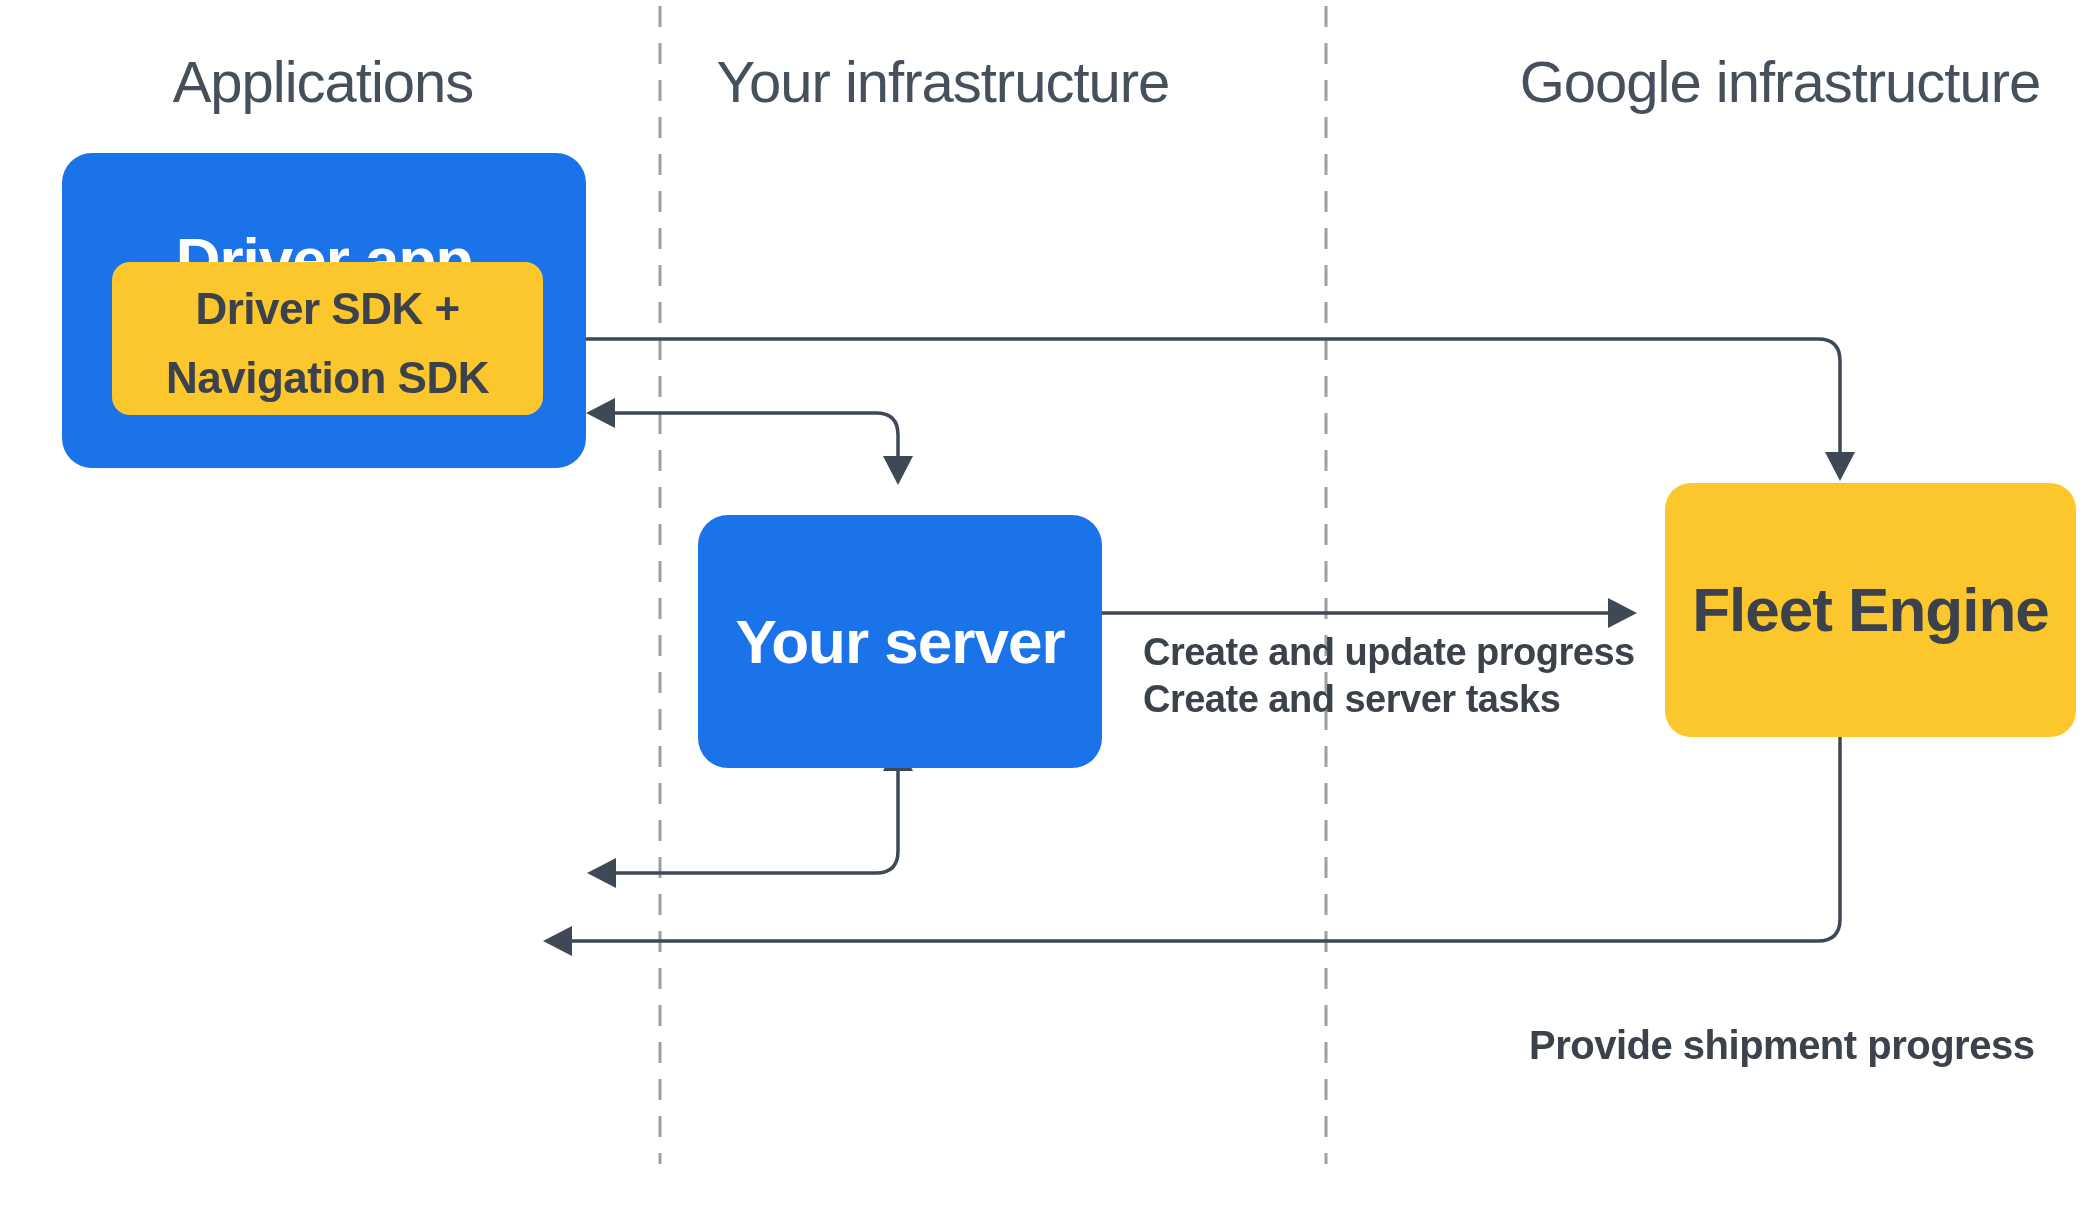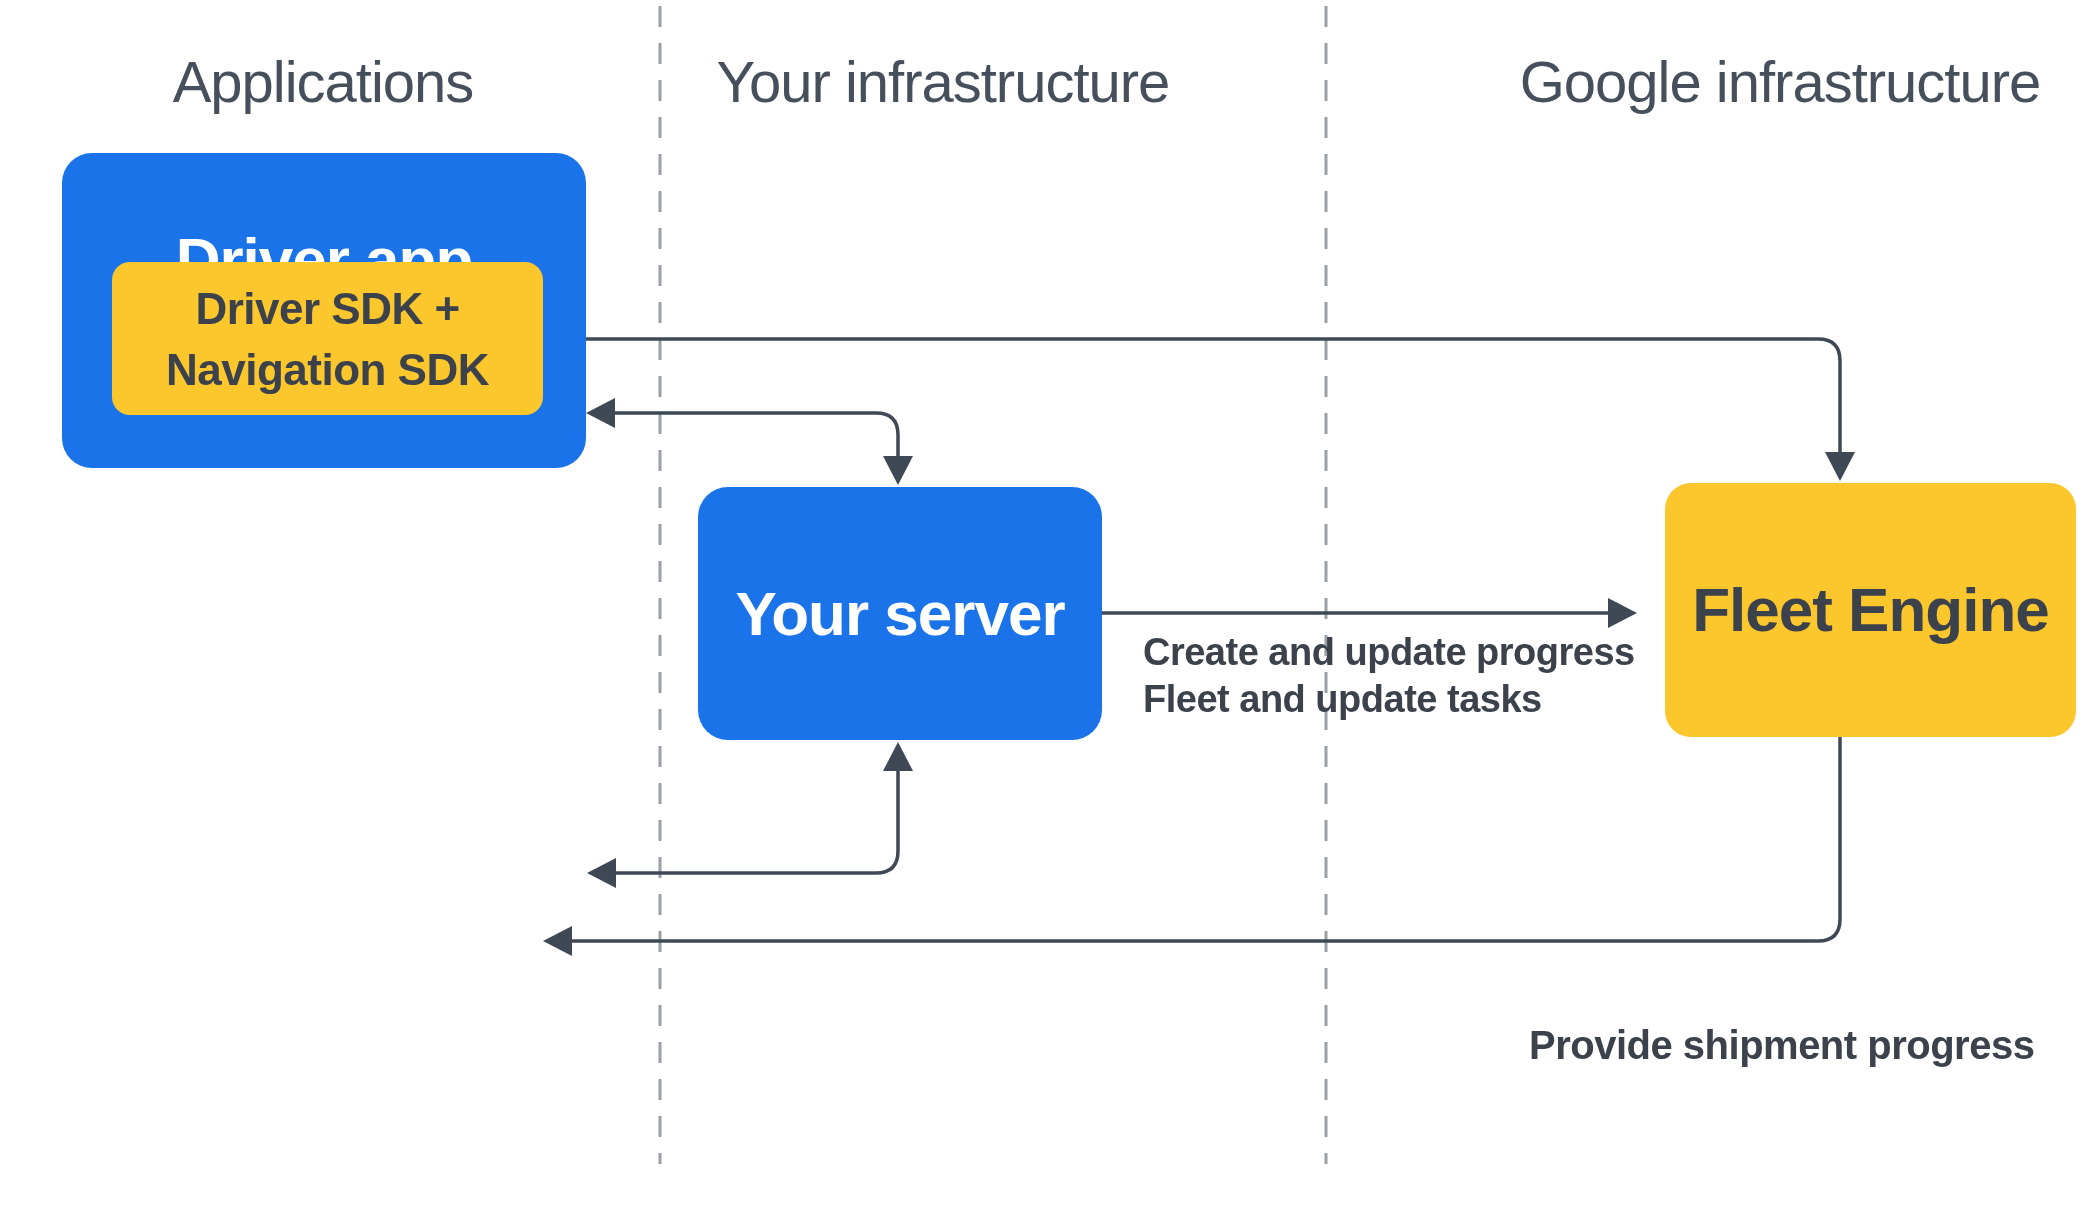--- a/index.html
+++ b/index.html
@@ -50,21 +50,21 @@
   .dark-title{color:var(--text_dark);}
   .inner-label{
     position:absolute;left:0;right:0;top:50%;
     transform:translateY(-50%);
     text-align:center;
     font-weight:700;
     font-size:44px;
     letter-spacing:-0.5px;
     color:var(--text_dark);
   }
-  .inner-label span{display:block;line-height:61px;}
+  .inner-label span{display:block;line-height:61px;margin-top:8px;}
   .center-label{
     display:flex;align-items:center;justify-content:center;
     height:100%;width:100%;
     position:relative;
   }
   .edge-label{
     position:absolute;
     font-weight:700;
     font-size:40px;
     letter-spacing:-0.5px;
@@ -119,32 +119,32 @@
   <div class="box blue-box" style="left:62px;top:153px;width:524px;height:315px;">
     <div class="box-title" style="top:76px;">Driver app</div>
     <div class="box yellow-box" style="left:50px;top:109px;width:431px;height:153px;">
       <div class="inner-label">
         <span>Driver SDK +</span>
         <span>Navigation SDK</span>
       </div>
     </div>
   </div>
 
-  <div class="box blue-box" style="left:698px;top:487px;width:404px;height:253px;">
+  <div class="box blue-box" style="left:698px;top:515px;width:404px;height:253px;">
     <div class="center-label">
       <div class="box-title" style="position:static;">Your server</div>
     </div>
   </div>
 
   <div class="box yellow-box" style="left:1637px;top:483px;width:411px;height:254px;border-radius:26px;margin-left:28px;">
     <div class="center-label">
       <div class="box-title dark-title" style="position:static;">Fleet Engine</div>
     </div>
   </div>
 
 
   <div class="edge-label" style="left:1143px;top:629px;font-size:38px;">
     <span style="display:block;">Create and update progress</span>
-    <span style="display:block;">Fleet and update tasks</span>
+    <span style="display:block;">Create and server tasks</span>
   </div>
   <div class="edge-label" style="left:1529px;top:1022px;">Provide shipment progress</div>
 
 </div>
 
 </body></html>

